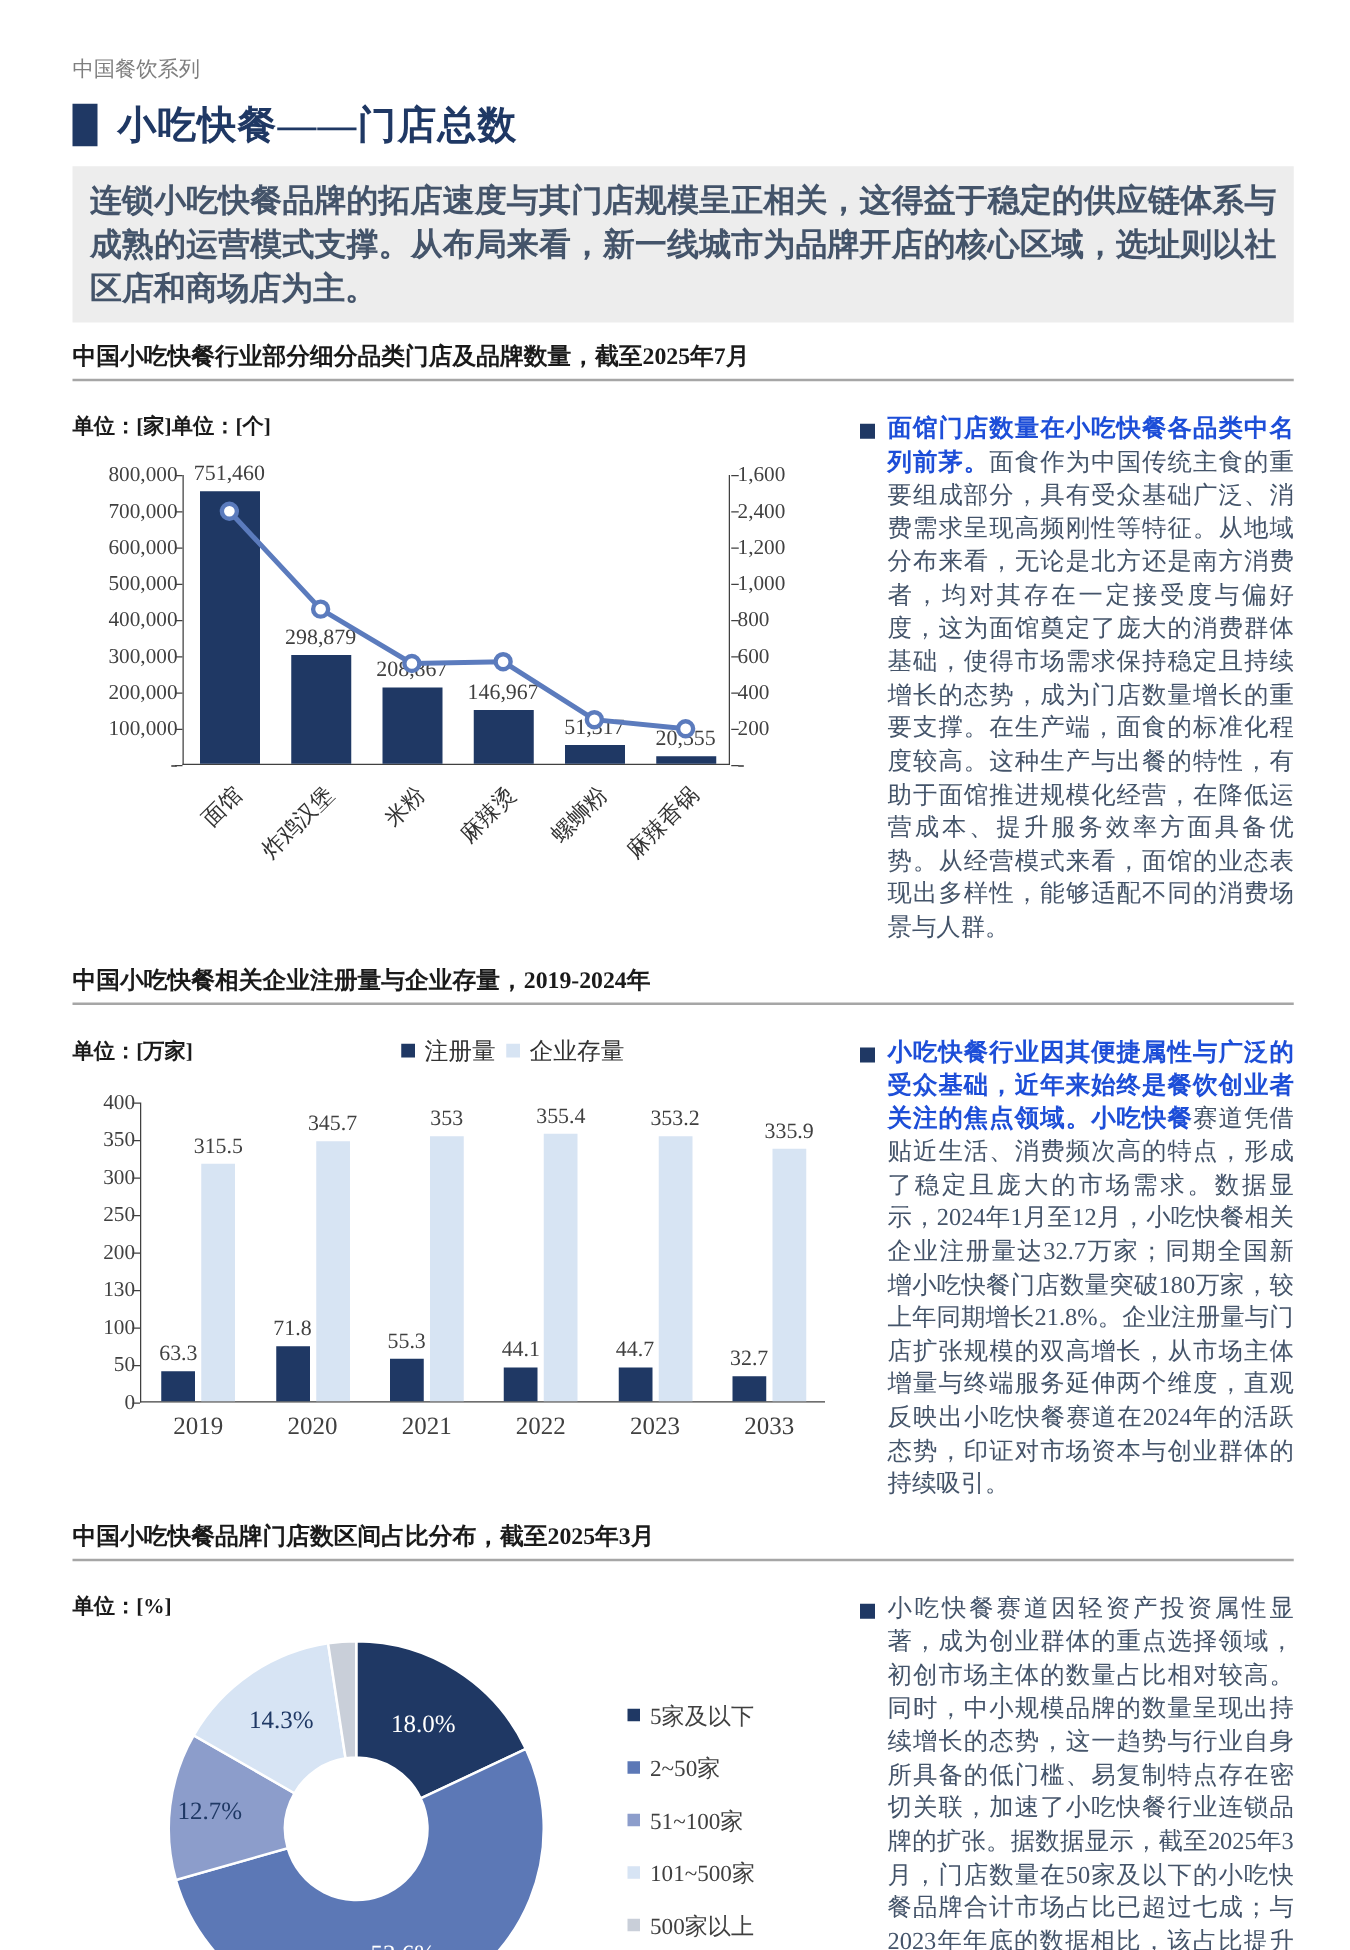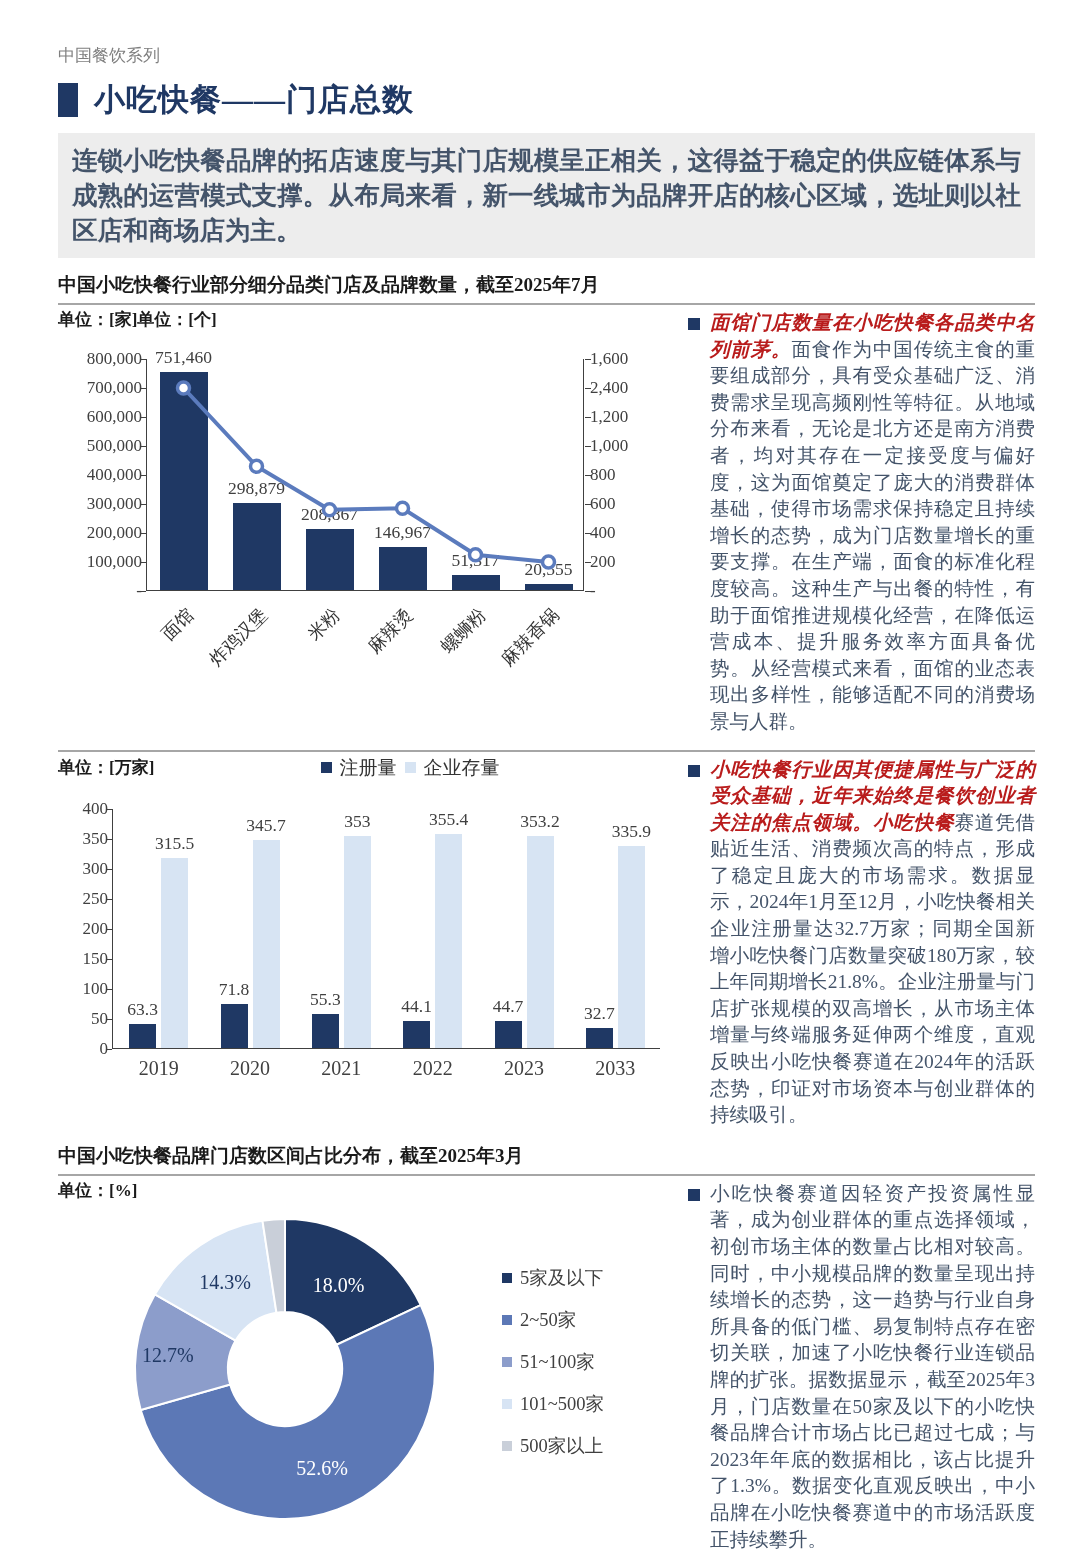--- a/index.html
+++ b/index.html
@@ -16,26 +16,26 @@
   .title { font-size:31px; font-weight:bold; color:#1F3864; letter-spacing:1px; }
 
   
   .summary { margin-top:12px; background:#EDEDED; color:#44546A; font-weight:bold;
              font-size:25.5px; line-height:35px; padding:10px 14px; text-align:justify; }
 
   
   .section { margin-top:14px; }
   .sec-title { font-size:19px; font-weight:bold; color:#1A1A1A; }
   .sec-rule { border-top:2px solid #A6A6A6; margin-top:5px; }
-  .sec-body { display:flex; gap:18px; margin-top:3px; }
+  .sec-body { display:flex; gap:18px; margin-top:24px; }
   .chart-col { width:612px; flex:none; }
   .text-col { flex:1; display:flex; gap:10px; align-items:flex-start; padding-top:2px; }
   .bullet { width:12px; height:12px; background:#1F3864; flex:none; margin-top:8px; }
   .para { font-size:19.5px; line-height:26.6px; color:#44546A; text-align:justify; }
-  .para b { color:#b91c1c;font-style:italic; }
+  .para b { color:#1d4ed8; }
 
   
   .chart-hdr { display:flex; align-items:center; margin-bottom:2px; }
   .unit { font-size:17px; font-weight:bold; color:#1A1A1A; white-space:nowrap; }
   .legend { flex:1; display:flex; justify-content:center; align-items:center; gap:8px;
             font-size:19px; color:#333; }
   .sw { display:inline-block; }
   .sw-bar { width:46px; height:13px; background:#1F3864; }
   .sw-sq { width:11px; height:11px; }
   .sw-sq.dark { background:#1F3864; }
@@ -170,41 +170,42 @@
           </div>
       </div>
       <div class="text-col">
         <span class="bullet"></span>
         <p class="para"><b>面馆门店数量在小吃快餐各品类中名列前茅。</b><span>面食作为中国传统主食的重要组成部分，具有受众基础广泛、消费需求呈现高频刚性等特征。从地域分布来看，无论是北方还是南方消费者，均对其存在一定接受度与偏好度，这为面馆奠定了庞大的消费群体基础，使得市场需求保持稳定且持续增长的态势，成为门店数量增长的重要支撑。在生产端，面食的标准化程度较高。这种生产与出餐的特性，有助于面馆推进规模化经营，在降低运营成本、提升服务效率方面具备优势。从经营模式来看，面馆的业态表现出多样性，能够适配不同的消费场景与人群。</span></p>
       </div>
     </div>
   </div>
 
   <div class="section">
+    <div class="sec-title">中国小吃快餐相关企业注册量与企业存量，2019-2024年</div>
     <div class="sec-rule"></div>
     <div class="sec-body">
       <div class="chart-col">
         <div class="chart-hdr">
           <span class="unit">单位：[万家]</span>
           <div class="legend">
             <span class="sw sw-sq dark"></span>
             <span>注册量</span>
             <span class="sw sw-sq light"></span>
             <span>企业存量</span>
           </div>
           <span class="unit" style="visibility:hidden">.</span>
         </div>
         <div class="chartbox" id="chart2" style="height: 308px;">
             <div class="yax yl" style="left: 0px; top: 26px; height: 240px; width: 50px;">
               <span style="top: -10px;">400</span>
               <span style="top: 20px;">350</span>
               <span style="top: 50px;">300</span>
               <span style="top: 80px;">250</span>
               <span style="top: 110px;">200</span>
-              <span style="top: 140px;">150</span>
+              <span style="top: 140px;">130</span>
               <span style="top: 170px;">100</span>
               <span style="top: 200px;">50</span>
               <span style="top: 230px;">0</span>
             </div>
             <div class="plot" style="left: 54px; top: 26px; width: 548px; height: 240px;">
               <i class="tick tl" style="top: 0px;"></i>
               <i class="tick tl" style="top: 30px;"></i>
               <i class="tick tl" style="top: 60px;"></i>
               <i class="tick tl" style="top: 90px;"></i>
               <i class="tick tl" style="top: 120px;"></i>

